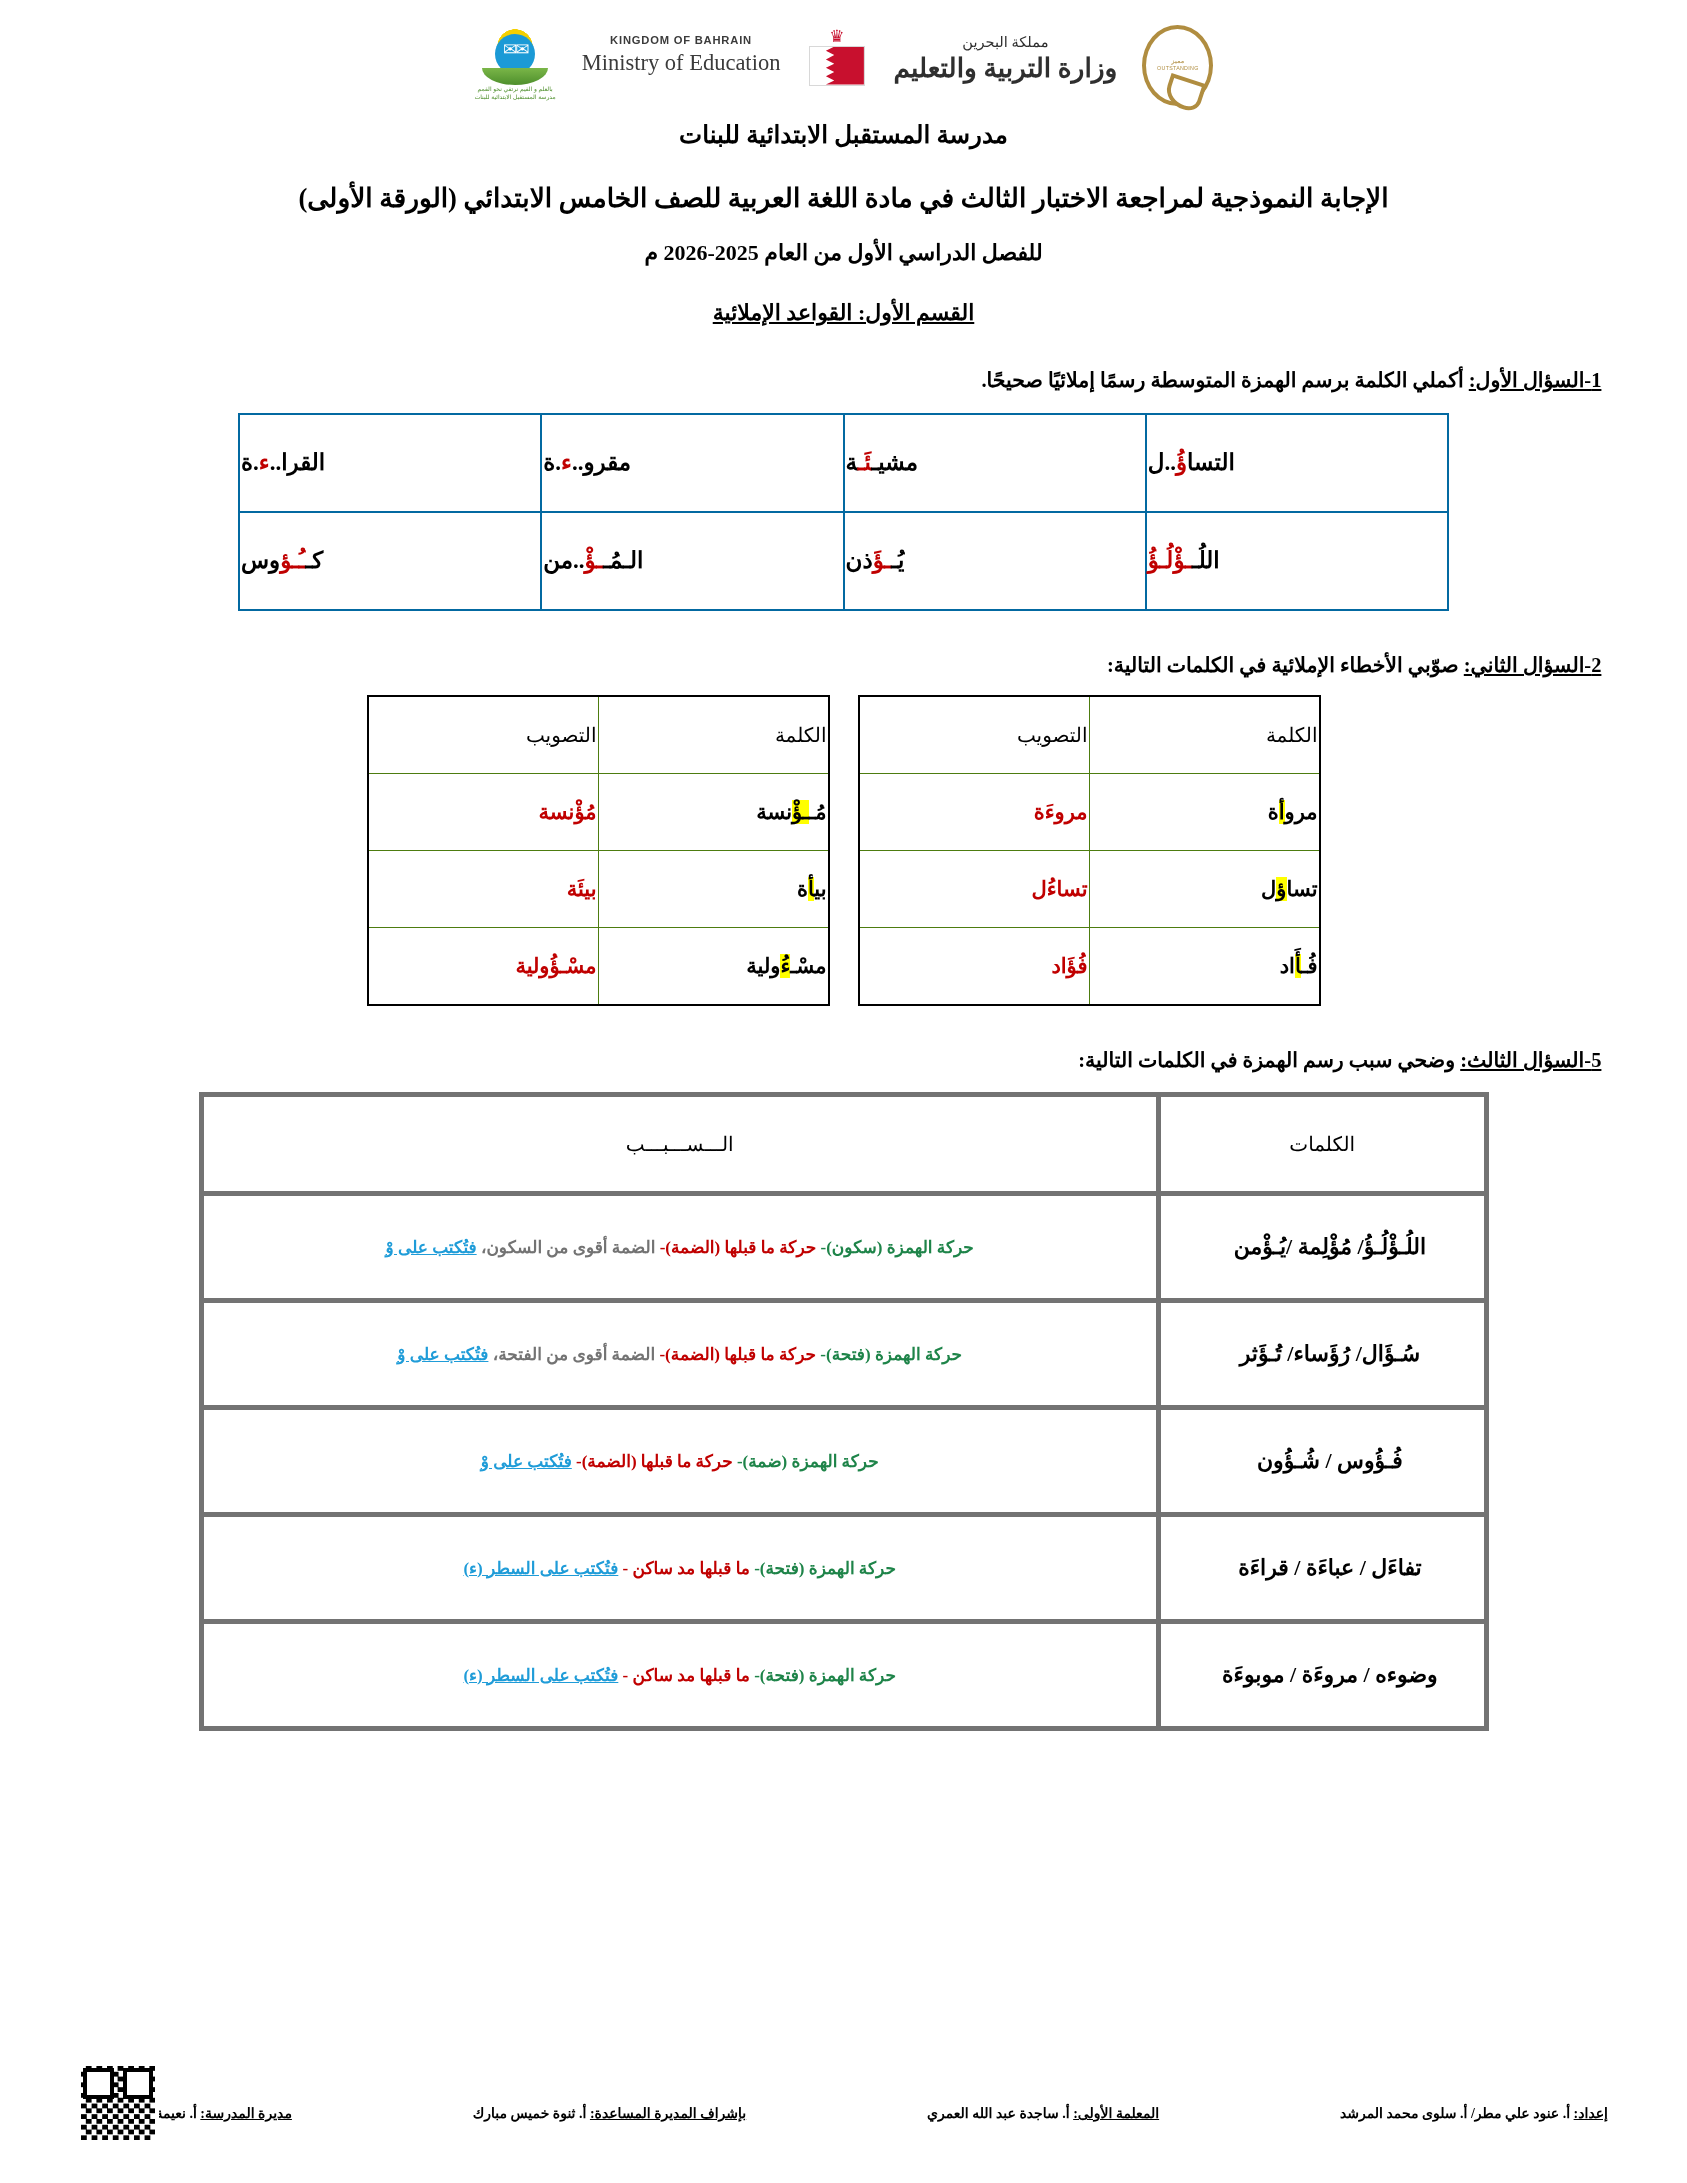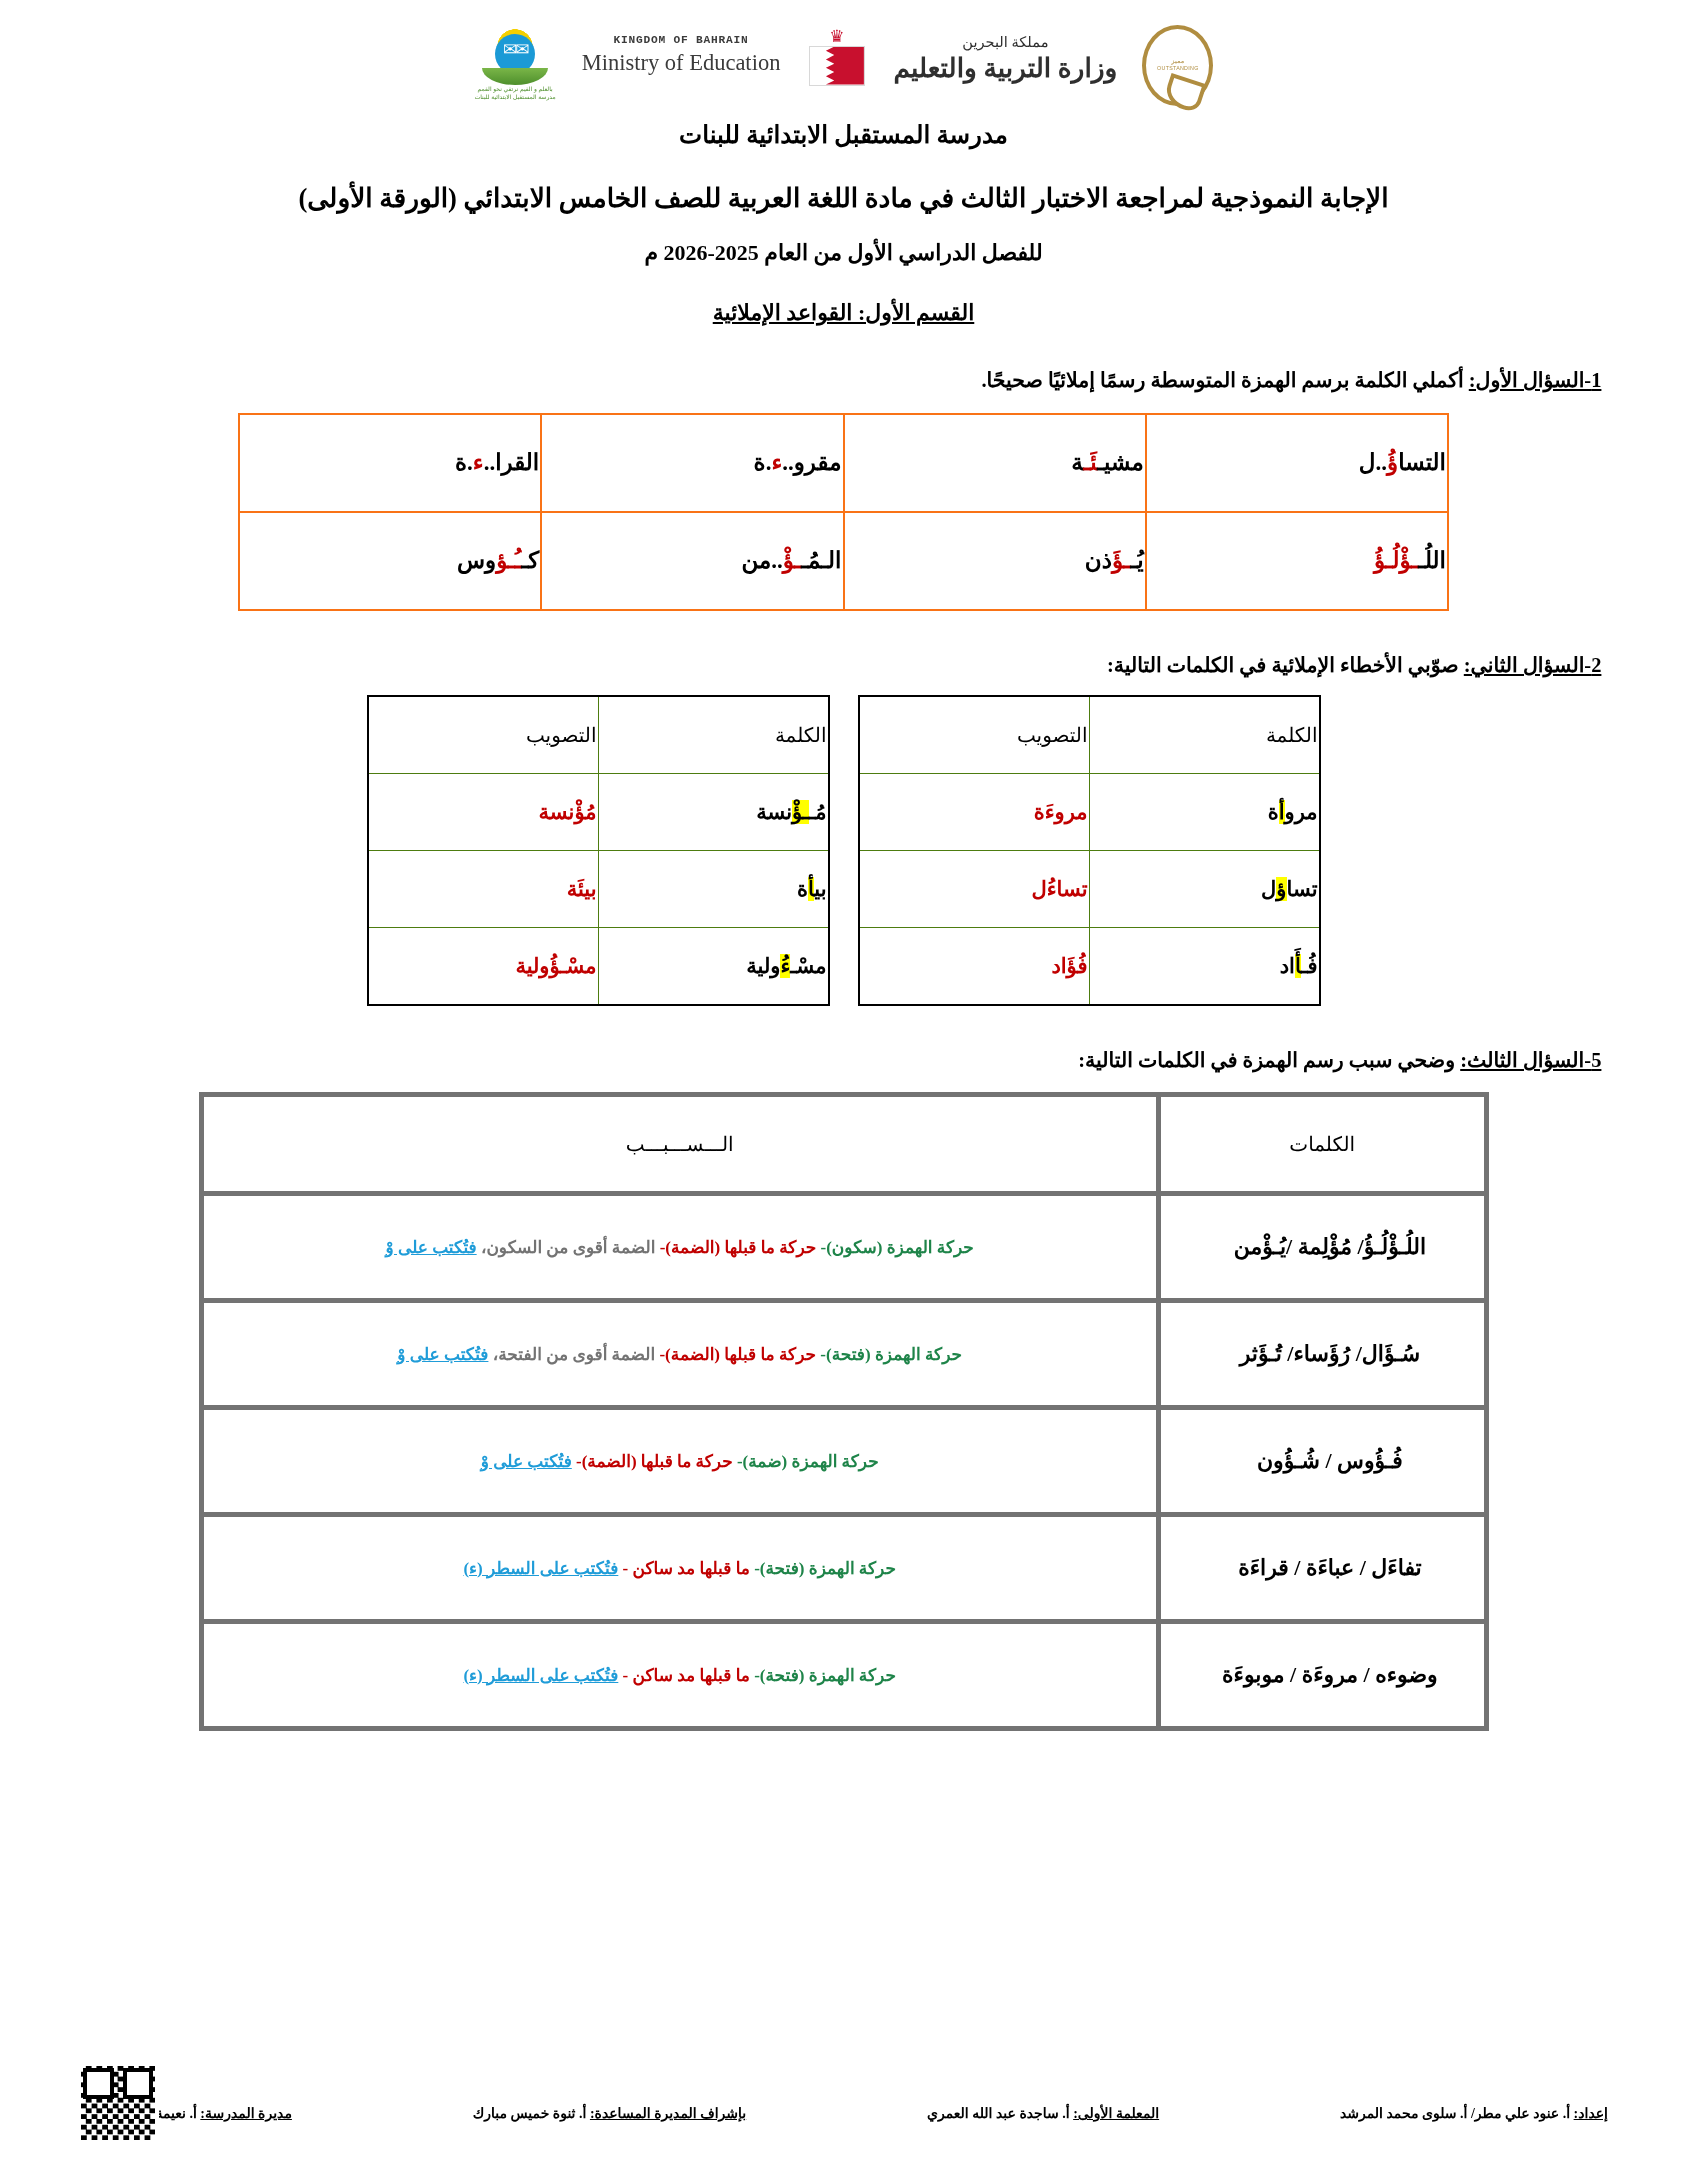--- a/index.html
+++ b/index.html
@@ -66,21 +66,21 @@
     border-radius: 0 0 50% 50% / 0 0 100% 100%;
   }
   .ls-cap1, .ls-cap2 {
     font-family: "Liberation Sans", sans-serif;
     color: #4e8f2c; font-size: 6px; line-height: 1.25; direction: rtl;
   }
 
   
   .logo-moe { text-align: center; padding-top: 9.3px; }
   .moe-en-1 {
-    font-family: Liberation Mono, monospace;
+    font-family: Liberation Sans, sans-serif;
     font-size: 11.2px; letter-spacing: 0.8px; color: #3b3b3b; font-weight: 600;
   }
   .moe-en-2 {
     font-family: "Liberation Serif", serif;
     font-size: 22.5px; color: #3b3b3b; margin-top: 4px;
   }
   .logo-flagcrest { width: 79px; text-align: center; padding-top: 4px; }
   .crown {
     font-size: 17px; color: #c8102e; line-height: .9;
   }
@@ -169,23 +169,23 @@
   table {
     border-collapse: collapse;
     direction: rtl;
   }
   .t1 {
     width: 1211px;
     margin: 21px auto 0 auto;
     border: 2.6px solid #000;
   }
   .t1 td {
-    border: 2px solid #f97316;
+    border: 2px solid #0369a1;
     height: 94px;
-    text-align: right;
+    text-align: left;
     vertical-align: middle;
     font-size: 23px;
     font-weight: 700;
     width: 25%;
   }
 
   .t2-wrap {
     display: flex;
     justify-content: center;
     gap: 28px;

